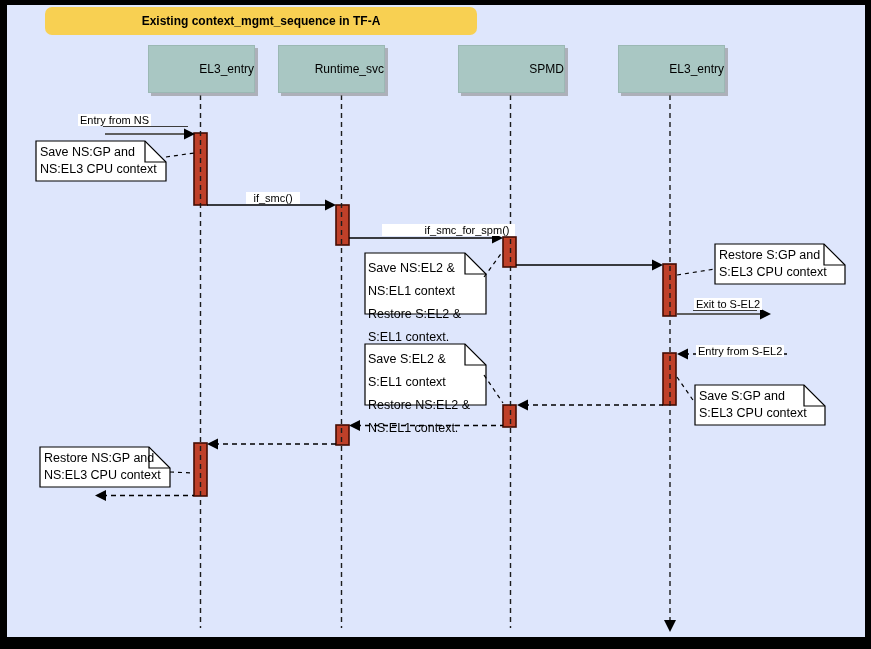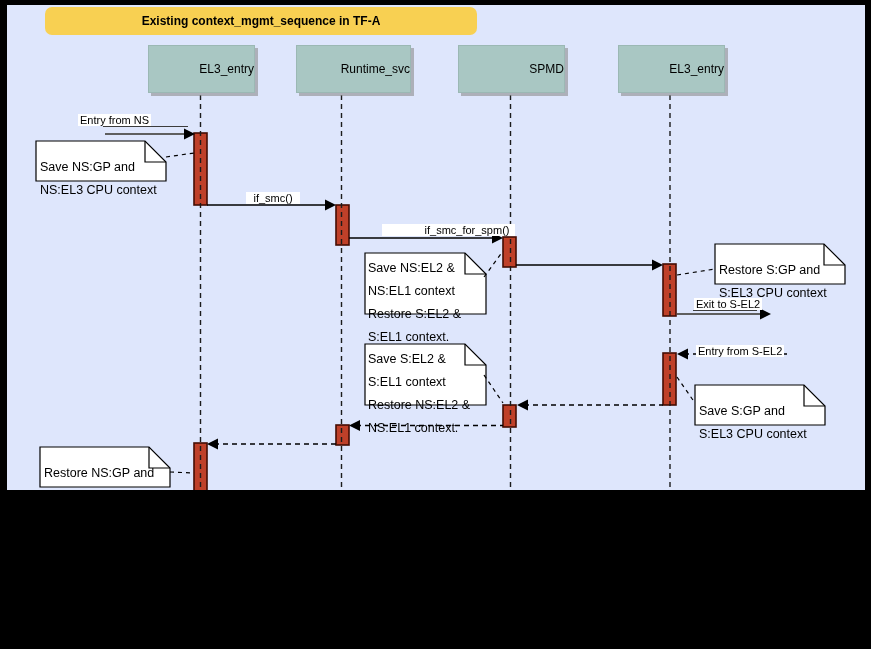--- a/index.html
+++ b/index.html
@@ -1,17 +1,17 @@
 <!DOCTYPE html>
 <html><head>
 <meta charset="utf-8">
 <style>
   html,body{margin:0;padding:0;background:#000;}
   #stage{
-    position:relative;width:871px;height:490px;background:#dee6fc;overflow:hidden;
+    position:relative;width:871px;height:649px;background:#dee6fc;overflow:hidden;
     font-family:"Liberation Sans", sans-serif;color:#000;
   }
   #frame{
     position:absolute;left:0;top:0;width:871px;height:649px;box-sizing:border-box;
     border-style:solid;border-color:#000;border-width:5px 6px 12px 7px;
     pointer-events:none;z-index:50;
   }
   #shapes{position:absolute;left:0;top:0;z-index:1;}
   .title{
     position:absolute;left:45px;top:7px;width:432px;height:28px;background:#f8d052;
@@ -24,21 +24,21 @@
     display:flex;align-items:center;justify-content:flex-end;font-size:12px;z-index:3;
   }
   .mlabel{
     position:absolute;font-size:11px;background:#ffffff;padding:0 2px;
     white-space:nowrap;z-index:4;line-height:12px;
   }
   .mlabel.center{text-align:center;}
   .note-text{
     position:absolute;font-size:12.5px;white-space:pre-line;z-index:4;
   }
-  .lh2{line-height:23px;padding-top:13px;}
+  .lh2{line-height:17px;padding-top:1px;}
   .lh4{line-height:23px;padding-top:2px;}
 </style>
 </head>
 <body>
 
 <div id="stage">
 
   <svg id="shapes" width="871" height="649" viewBox="0 0 871 649">
 
     <g fill="#bf4029" stroke="#450d03" stroke-width="1.6">
@@ -119,21 +119,21 @@
       <line x1="484" y1="375" x2="503" y2="403"></line>
       <line x1="170" y1="472" x2="194" y2="473"></line>
     </g>
   </svg>
 
   <div class="title">Existing context_mgmt_sequence in TF-A</div>
 
   <div class="hdr" style="left:148px;">
       <span>EL3_entry</span>
     </div>
-  <div class="hdr" style="left:296px;padding-left:8px;">
+  <div class="hdr" style="left:278px;">
       <span>Runtime_svc</span>
     </div>
   <div class="hdr" style="left:458px;">
       <span>SPMD</span>
     </div>
   <div class="hdr" style="left:618px;">
       <span>EL3_entry</span>
     </div>
 
   <div class="mlabel" style="left:78px;top:114px;">Entry from NS</div>

